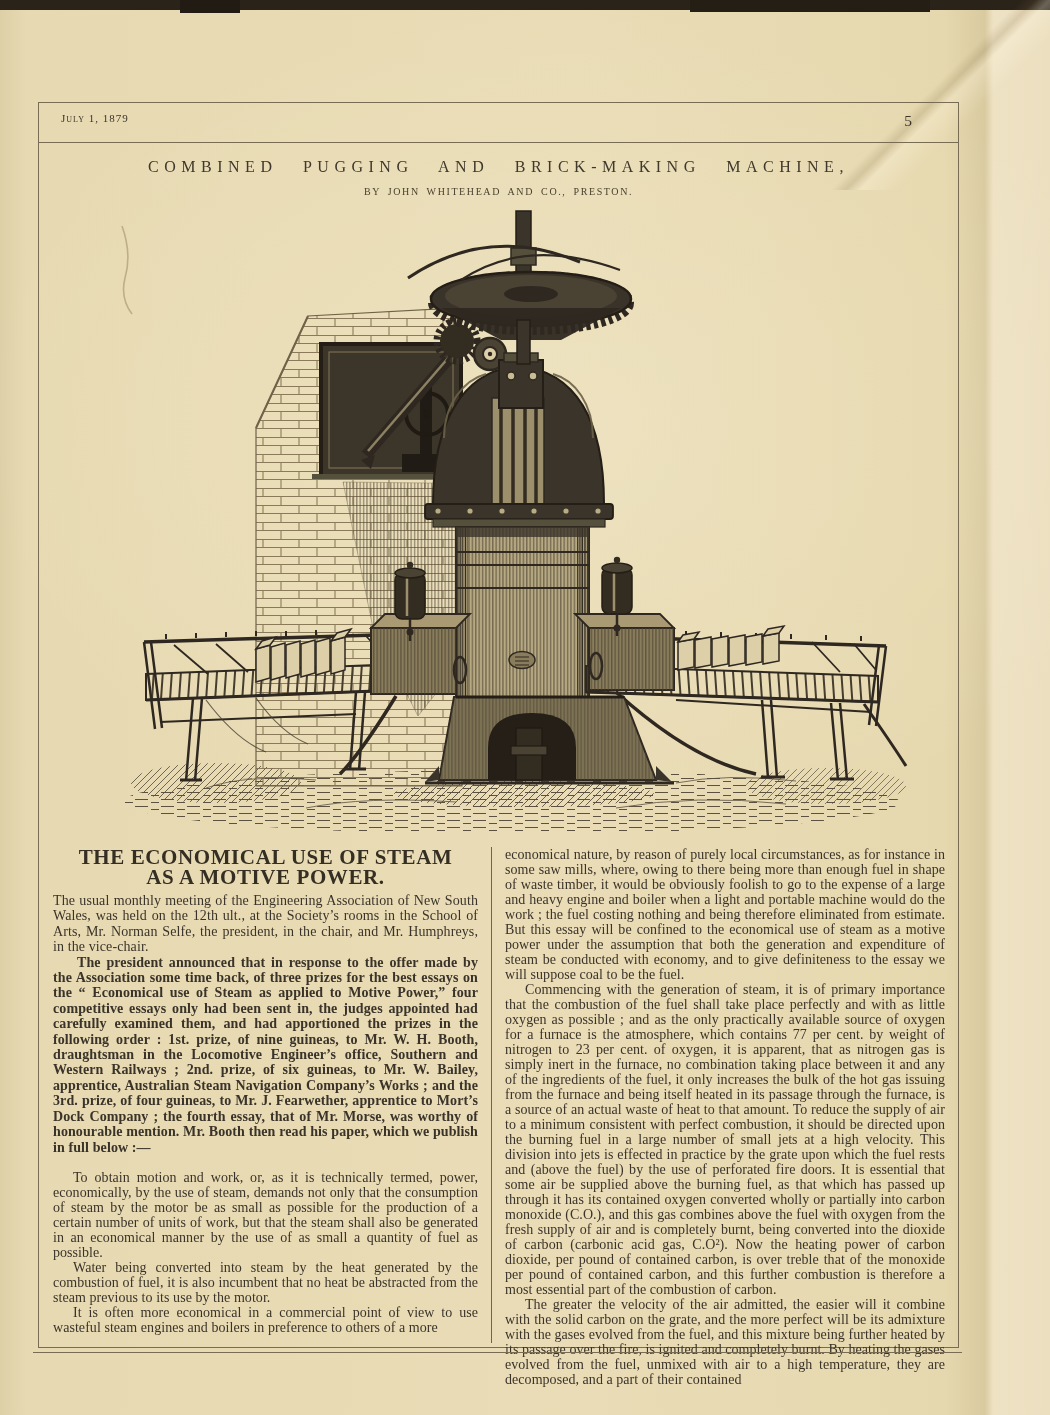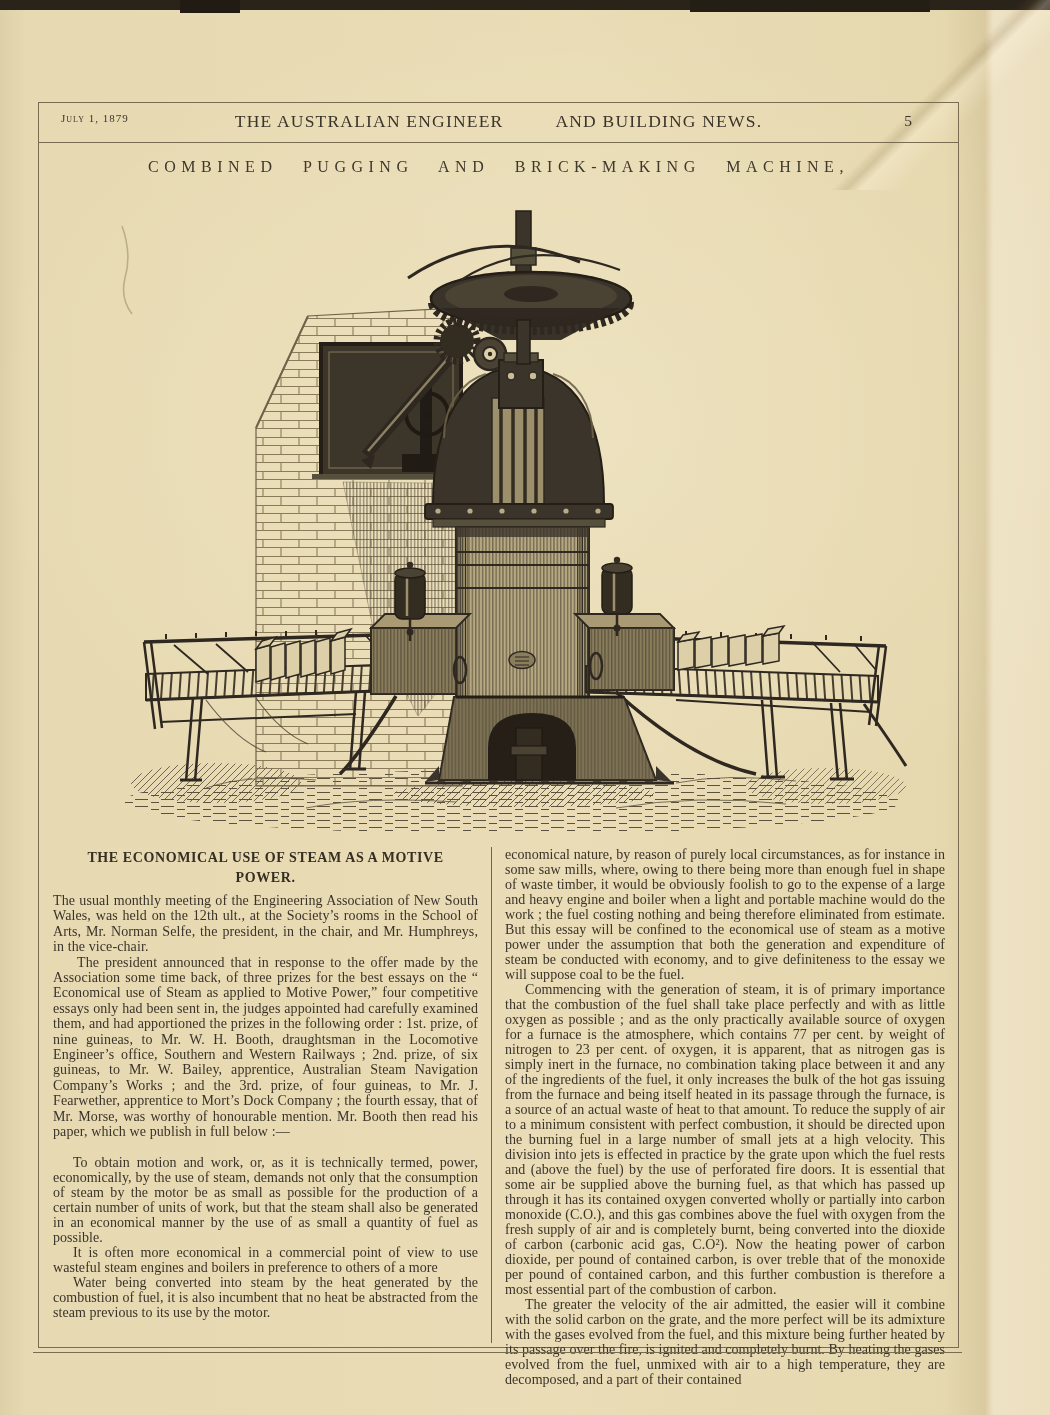--- a/index.html
+++ b/index.html
@@ -30,44 +30,44 @@
   .engraving-title{margin-top:15px;text-align:center;font-size:16px;letter-spacing:5.5px;word-spacing:16px;color:#3f382c;}
   .engraving-byline{margin-top:10px;text-align:center;font-size:10px;letter-spacing:1.6px;word-spacing:3px;color:#49412f;}
 
   .engraving-figure{position:absolute;left:17px;top:105px;width:860px;height:632px;}
 
   
   .columns{position:absolute;left:14px;top:744px;width:892px;height:496px;display:flex;color:#3a332a;}
   .col-left{width:438px;padding-right:13px;box-sizing:border-box;}
   .col-divider{width:1px;background:#6f654c;}
   .col-right{width:453px;padding-left:13px;box-sizing:border-box;}
-  .article-title{font-weight:bold;font-size:14px;line-height:19.5px;text-align:center;
+  .article-title{font-weight:bold;font-size:21px;line-height:19.5px;text-align:center;
     letter-spacing:.6px;max-width:392px;margin:1px auto 6px auto;color:#352e23;}
   p{margin:0;text-align:justify;}
   .p-intro{font-size:14px;line-height:15.4px;letter-spacing:.1px;}
-  .p-intro.indent{text-indent:24px;}
+  .p-intro.indent{text-indent:24px;font-weight:bold;}
   .p-small{font-size:14px;line-height:15px;letter-spacing:.05px;}
   .p-small.indent{text-indent:20px;}
   .essay-start{margin-top:15px;}
 </style>
 </head>
 <body>
 
 <div class="scan-top-band"></div>
 <div class="fold-crease"></div>
 
 <div class="page-box">
 
   <div class="header">
     <span class="header-date">July 1, 1879</span>
-    <span class="masthead"><span>THE AUSTRALIAN ENGINEER</span><span class="gap"></span><span>AND BUILDING NEWS.</span></span>
     <span class="page-number">5</span>
   </div>
 
   <div class="engraving-title">COMBINED PUGGING AND BRICK-MAKING MACHINE,</div>
+  <div class="engraving-byline">BY JOHN WHITEHEAD AND CO., PRESTON.</div>
 
   <div class="engraving-figure">
   <svg width="860" height="632" viewBox="0 0 860 632" xmlns="http://www.w3.org/2000/svg">
     <defs>
       <pattern id="brickpat" width="36" height="17" patternUnits="userSpaceOnUse">
         <path d="M0,8.5 H36 M0,16.5 H36 M9,0 V8.5 M27,8.5 V16.5" stroke="#79694a" stroke-width="1.1" fill="none" opacity="0.85"></path>
       </pattern>
       <pattern id="vpat" width="3.4" height="10" patternUnits="userSpaceOnUse">
         <path d="M1.6,0 V10" stroke="#4a4233" stroke-width="1" fill="none"></path>
       </pattern>
@@ -262,22 +262,22 @@
     </g>
   </svg>
   </div>
 
   <div class="columns">
     <div class="col-left">
       <div class="article-title">THE ECONOMICAL USE OF STEAM AS A MOTIVE POWER.</div>
       <p class="p-intro">The usual monthly meeting of the Engineering Association of New South Wales, was held on the 12th ult., at the Society’s rooms in the School of Arts, Mr. Norman Selfe, the president, in the chair, and Mr. Humphreys, in the vice-chair.</p>
       <p class="p-intro indent">The president announced that in response to the offer made by the Association some time back, of three prizes for the best essays on the “ Economical use of Steam as applied to Motive Power,” four competitive essays only had been sent in, the judges appointed had carefully examined them, and had apportioned the prizes in the following order : 1st. prize, of nine guineas, to Mr. W. H. Booth, draughtsman in the Locomotive Engineer’s office, Southern and Western Railways ; 2nd. prize, of six guineas, to Mr. W. Bailey, apprentice, Australian Steam Navigation Company’s Works ; and the 3rd. prize, of four guineas, to Mr. J. Fearwether, apprentice to Mort’s Dock Company ; the fourth essay, that of Mr. Morse, was worthy of honourable mention.  Mr. Booth then read his paper, which we publish in full below :—</p>
       <p class="p-small indent essay-start">To obtain motion and work, or, as it is technically termed, power, economically, by the use of steam, demands not only that the consumption of steam by the motor be as small as possible for the production of a certain number of units of work, but that the steam shall also be generated in an economical manner by the use of as small a quantity of fuel as possible.</p>
+      <p class="p-small indent">Water being converted into steam by the heat generated by the combustion of fuel, it is also incumbent that no heat be abstracted from the steam previous to its use by the motor.</p>
       <p class="p-small indent">It is often more economical in a commercial point of view to use wasteful steam engines and boilers in preference to others of a more</p>
-      <p class="p-small indent">Water being converted into steam by the heat generated by the combustion of fuel, it is also incumbent that no heat be abstracted from the steam previous to its use by the motor.</p>
     </div>
     <div class="col-divider"></div>
     <div class="col-right">
       <p class="p-small">economical nature, by reason of purely local circumstances, as for instance in some saw mills, where, owing to there being more than enough fuel in shape of waste timber, it would be obviously foolish to go to the expense of a large and heavy engine and boiler when a light and portable machine would do the work ; the fuel costing nothing and being therefore eliminated from estimate.  But this essay will be confined to the economical use of steam as a motive power under the assumption that both the generation and expenditure of steam be conducted with economy, and to give definiteness to the essay we will suppose coal to be the fuel.</p>
       <p class="p-small indent">Commencing with the generation of steam, it is of primary importance that the combustion of the fuel shall take place perfectly and with as little oxygen as possible ; and as the only practically available source of oxygen for a furnace is the atmosphere, which contains 77 per cent. by weight of nitrogen to 23 per cent. of oxygen, it is apparent, that as nitrogen gas is simply inert in the furnace, no combination taking place between it and any of the ingredients of the fuel, it only increases the bulk of the hot gas issuing from the furnace and being itself heated in its passage through the furnace, is a source of an actual waste of heat to that amount.  To reduce the supply of air to a minimum consistent with perfect combustion, it should be directed upon the burning fuel in a large number of small jets at a high velocity.  This division into jets is effected in practice by the grate upon which the fuel rests and (above the fuel) by the use of perforated fire doors.  It is essential that some air be supplied above the burning fuel, as that which has passed up through it has its contained oxygen converted wholly or partially into carbon monoxide (C.O.), and this gas combines above the fuel with oxygen from the fresh supply of air and is completely burnt, being converted into the dioxide of carbon (carbonic acid gas, C.O²).  Now the heating power of carbon dioxide, per pound of contained carbon, is over treble that of the monoxide per pound of contained carbon, and this further combustion is therefore a most essential part of the combustion of carbon.</p>
       <p class="p-small indent">The greater the velocity of the air admitted, the easier will it combine with the solid carbon on the grate, and the more perfect will be its admixture with the gases evolved from the fuel, and this mixture being further heated by its passage over the fire, is ignited and completely burnt.  By heating the gases evolved from the fuel, unmixed with air to a high temperature, they are decomposed, and a part of their contained</p>
     </div>
   </div>
 
 </div>

